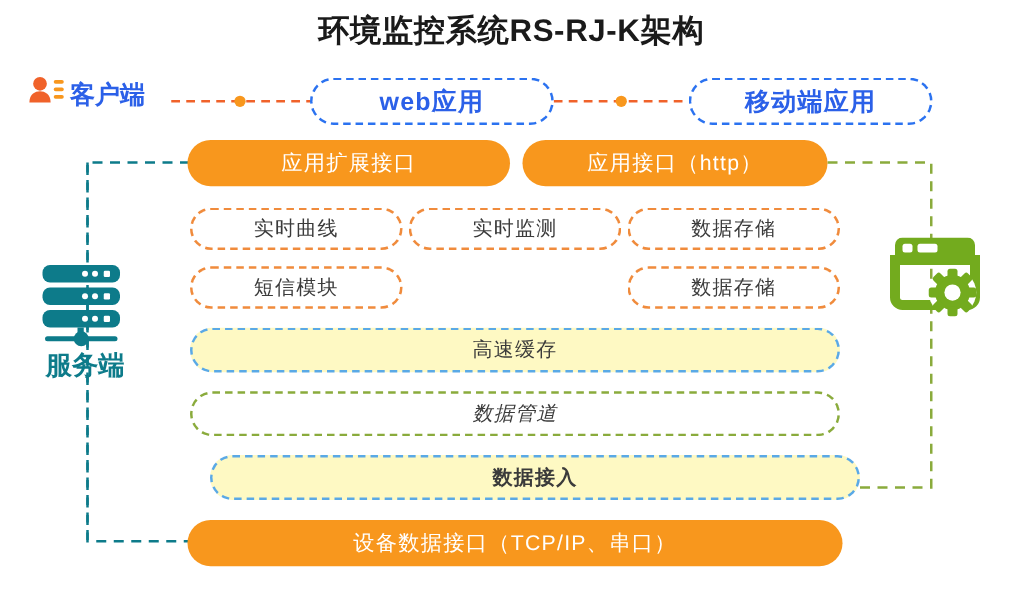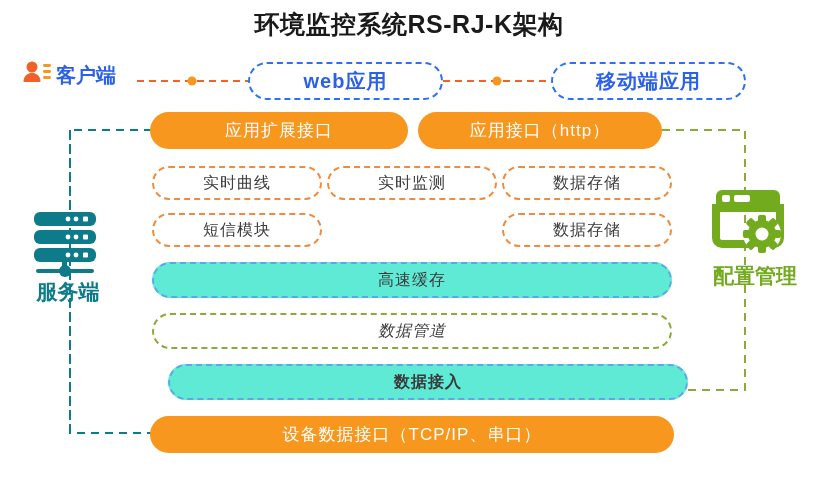--- a/index.html
+++ b/index.html
@@ -47,21 +47,21 @@
     border:2px dashed #f08b3c;
     color:#3b3b3b;
     font-size:16px;
     background:#ffffff;
     letter-spacing:1px;
   }
   .pill-dash-lightblue{
     border:2px dashed #5aa9e6;
     color:#3b3b3b;
     font-size:16px;
-    background:#5eead4;
+    background:#fef9c3;
     letter-spacing:1px;
   }
   .pill-dash-green{
     border:2px dashed #8aab3c;
     color:#3b3b3b;
     font-size:16px;
     background:#ffffff;
     letter-spacing:1px;
   }
 
@@ -213,15 +213,14 @@
         <rect x="31" y="40" width="8" height="8" rx="2"></rect>
         <rect x="61" y="40" width="8" height="8" rx="2"></rect>
         <rect x="35" y="29" width="8" height="8" rx="2" transform="rotate(-45 39 33)"></rect>
         <rect x="57" y="29" width="8" height="8" rx="2" transform="rotate(45 61 33)"></rect>
         <rect x="35" y="51" width="8" height="8" rx="2" transform="rotate(45 39 55)"></rect>
         <rect x="57" y="51" width="8" height="8" rx="2" transform="rotate(-45 61 55)"></rect>
       </g>
       <circle cx="50" cy="44" r="6.5" fill="#ffffff"></circle>
     </svg>
   </span>
-  <div class="side-label config-label">配置管理</div>
 
 </div>
 
 </body></html>

